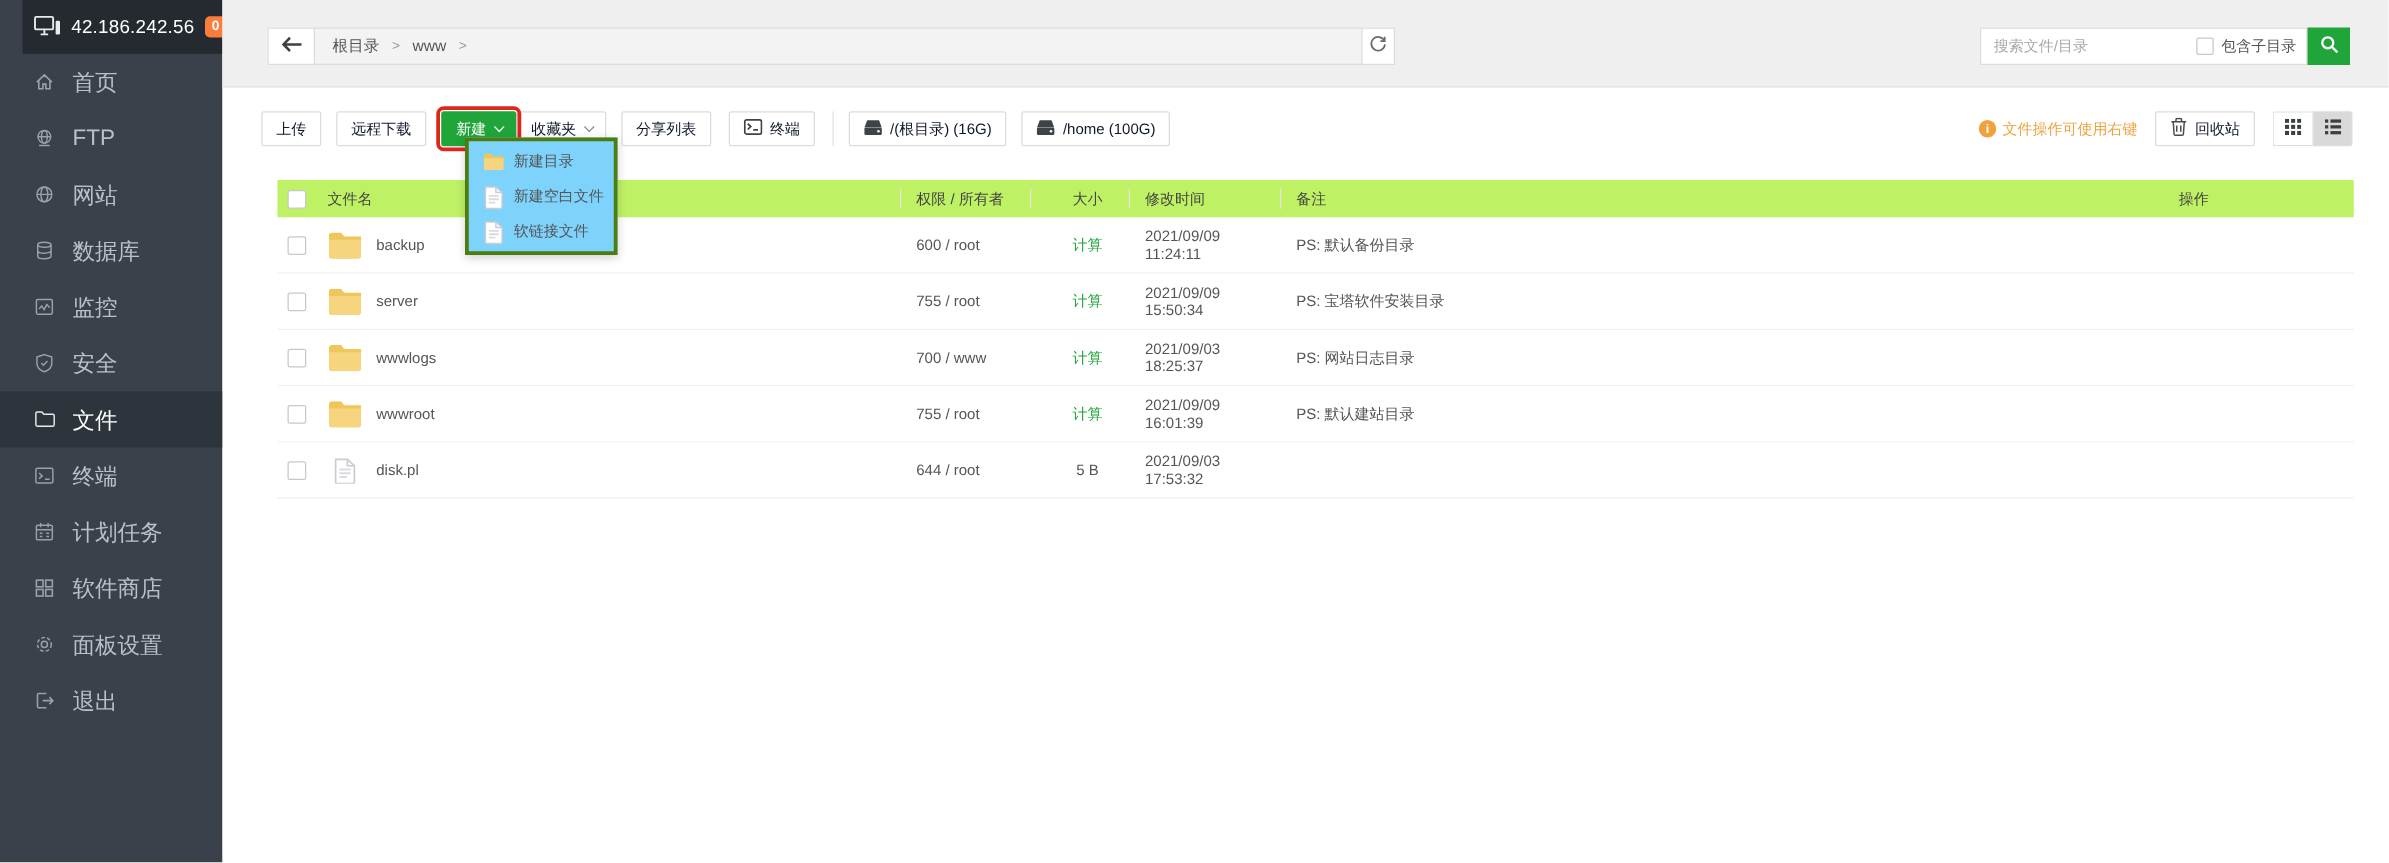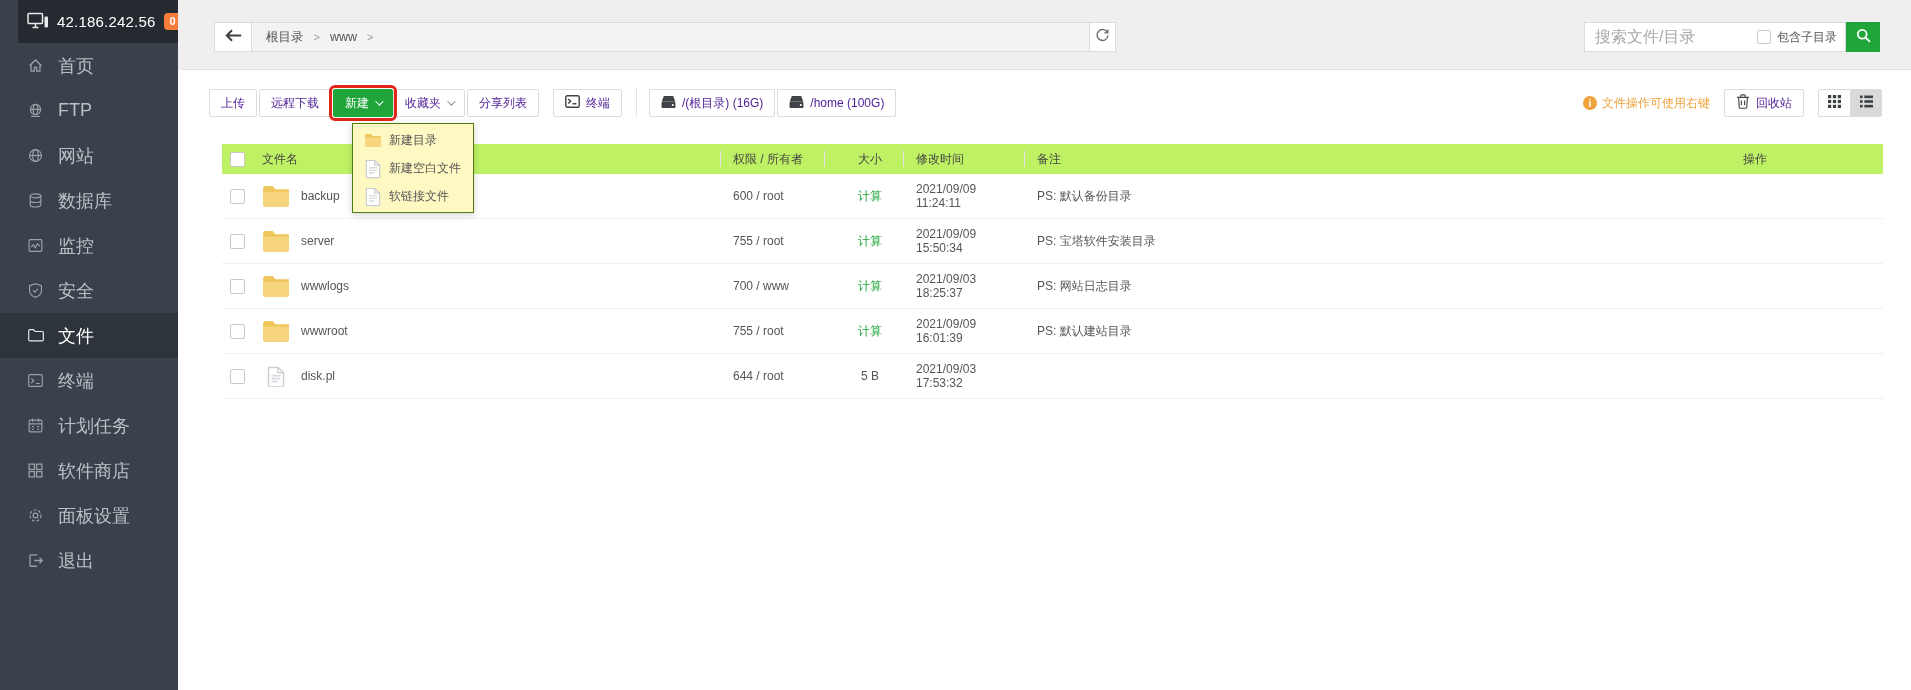--- a/index.html
+++ b/index.html
@@ -25,55 +25,55 @@
   .crumb-group { display:flex; height:30px; width:902px; }
   .icon-btn { width:38px; height:30px; background:#fff; border:1px solid #dcdcdc; display:flex;
     align-items:center; justify-content:center; cursor:pointer; }
   .crumb-strip { flex:1; background:#f3f3f4; border-top:1px solid #dcdcdc; border-bottom:1px solid #dcdcdc;
     display:flex; align-items:center; padding:0 14px; gap:10px; color:#555; font-size:12.5px; }
   .crumb-strip .sep { color:#9a9a9a; font-size:11px; }
   .crumb-link { cursor:pointer; }
   .refresh-btn { width:27px; }
   .search-group { display:flex; height:30px; }
   .search-box { width:262px; background:#fff; border:1px solid #dcdcdc; display:flex; align-items:center; }
-  .search-box input { border:none; outline:none; flex:1; padding:0 6px 0 10px; font-size:16px; color:#555;
+  .search-box input { border:none; outline:none; flex:1; padding:0 6px 0 10px; font-size:12px; color:#555;
     font-family:inherit; min-width:0; background:transparent; }
   .search-box input::placeholder { color:#a9a9a9; }
   .cb { width:14px; height:14px; border:1px solid #c8c8c8; border-radius:2px; background:#fff;
     display:inline-block; flex:none; cursor:pointer; }
   .search-box .cb-label { color:#555; padding:0 8px 0 6px; white-space:nowrap; }
   .search-btn { width:34px; border:none; background:#20a53a; display:flex; align-items:center;
     justify-content:center; cursor:pointer; }
 
   
   .toolbar { display:flex; align-items:center; margin:18px 29px 0 31px; height:30px; }
-  .tbtn { height:28px; background:#fff; border:1px solid #dcdcdc; border-radius:2px; color:#4c1d95;
+  .tbtn { height:28px; background:#fff; border:1px solid #dcdcdc; border-radius:2px; color:#0f172a;
     font-size:12px; padding:0 11px; display:inline-flex; align-items:center; gap:6px; cursor:pointer;
     white-space:nowrap; font-family:inherit; }
-  .tbtn + .tbtn, .btn-new-wrap { margin-left:2px; }
+  .tbtn + .tbtn, .btn-new-wrap { margin-left:12px; }
   .tbtn.green { background:#20a53a; border-color:#20a53a; color:#fff; }
   .annotated { outline:3px solid #e1251b; outline-offset:1px; }
   .caret { display:inline-block; width:6px; height:6px; border-right:1.6px solid currentColor;
     border-bottom:1.6px solid currentColor; transform:rotate(45deg) translateY(-2px); }
   .tbtn .caret.gray { color:#8a8a8a; }
   .tb-divider { width:1px; height:28px; background:#e2e2e2; margin:0 12px 0 14px; }
   .toolbar-right { margin-left:auto; display:flex; align-items:center; gap:14px; }
   .hint { color:#f0a23c; display:flex; align-items:center; gap:5px; }
   .info-dot { width:14px; height:14px; border-radius:50%; background:#f0a23c; color:#fff; font-size:10px;
     font-weight:bold; display:inline-flex; align-items:center; justify-content:center; font-style:normal; }
   .view-toggle { display:flex; }
   .view-toggle .vt { width:32px; height:28px; background:#fff; border:1px solid #dcdcdc; display:flex;
     align-items:center; justify-content:center; cursor:pointer; }
   .view-toggle .vt:first-child { border-radius:2px 0 0 2px; border-right:none; }
   .view-toggle .vt:last-child { border-radius:0 2px 2px 0; }
   .view-toggle .vt.active { background:#d9d9d9; }
 
   
   .btn-new-wrap { position:relative; display:inline-block; }
-  .dropdown { position:absolute; top:34px; left:19px; width:122px; background:#fef9c3; border:1px solid #4d7c0f;
+  .dropdown { position:absolute; top:21px; left:19px; width:122px; background:#7dd3fc; border:3px solid #4d7c0f;
     box-shadow:0 2px 7px rgba(0,0,0,.18); z-index:30; padding:2px 0; }
   .dd-item { height:28px; display:flex; align-items:center; gap:8px; padding-left:12px; color:#555;
     cursor:pointer; white-space:nowrap; }
   .dd-item .dicon { display:inline-flex; width:16px; justify-content:center; }
 
   
   .ftable { margin:26px 28px 0 44px; }
   .frow { display:flex; align-items:center; }
   .fhead { height:30px; background:#bef264; color:#454545; }
   .fbody .frow { height:45px; border-bottom:1px solid #f0f0f0; background:#fff; color:#555; }

